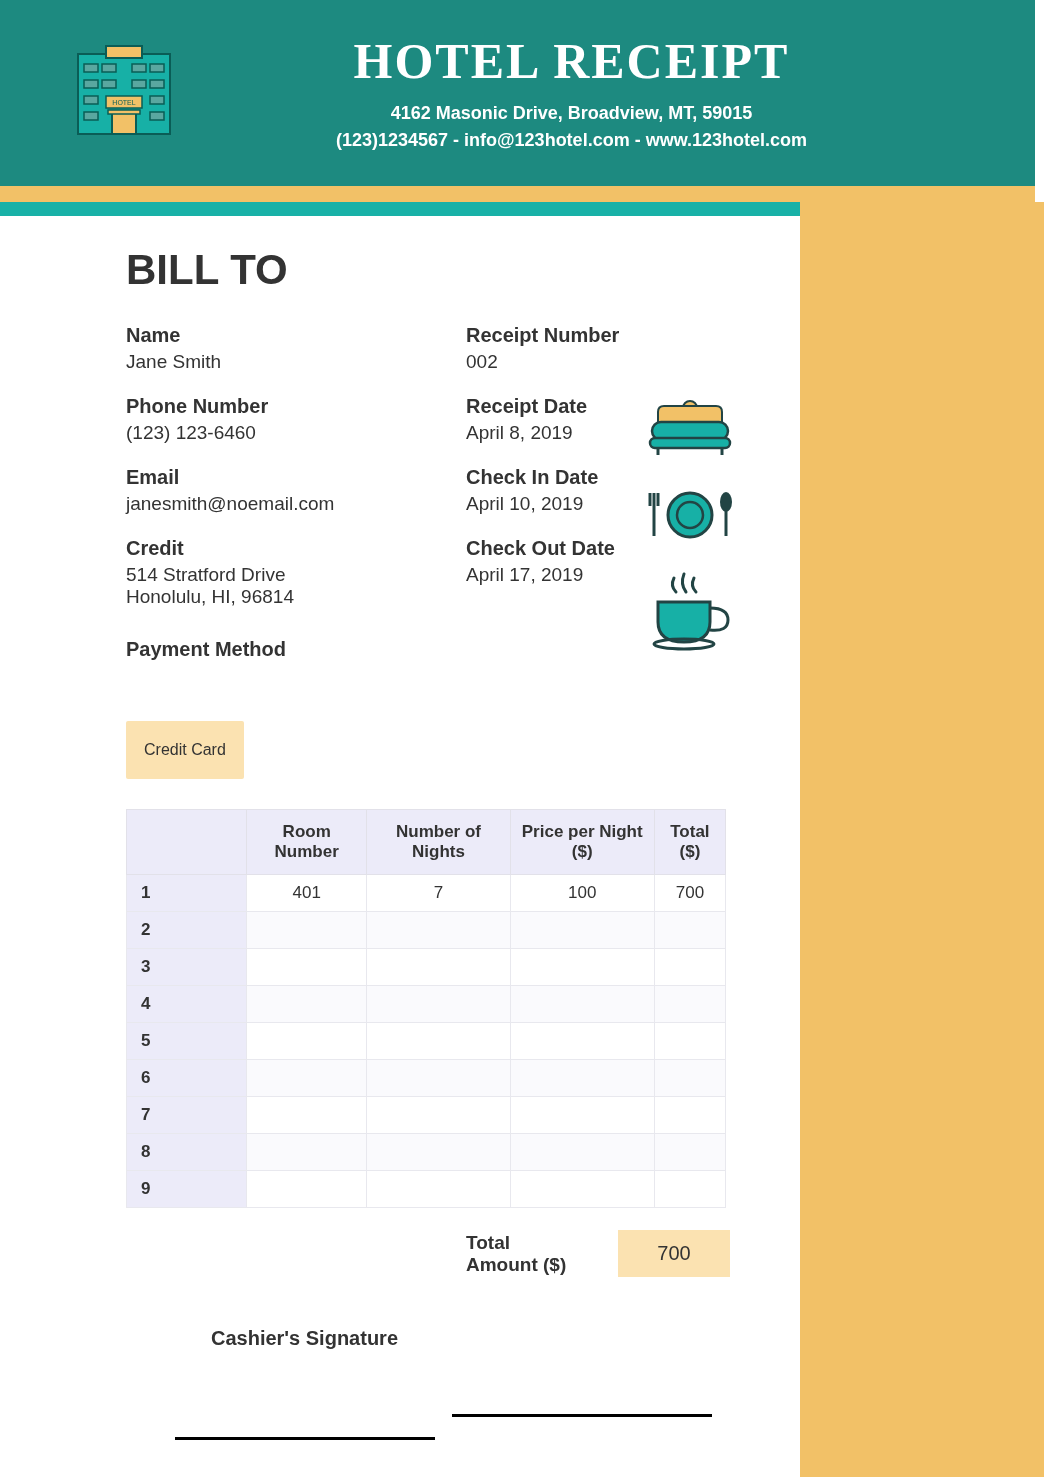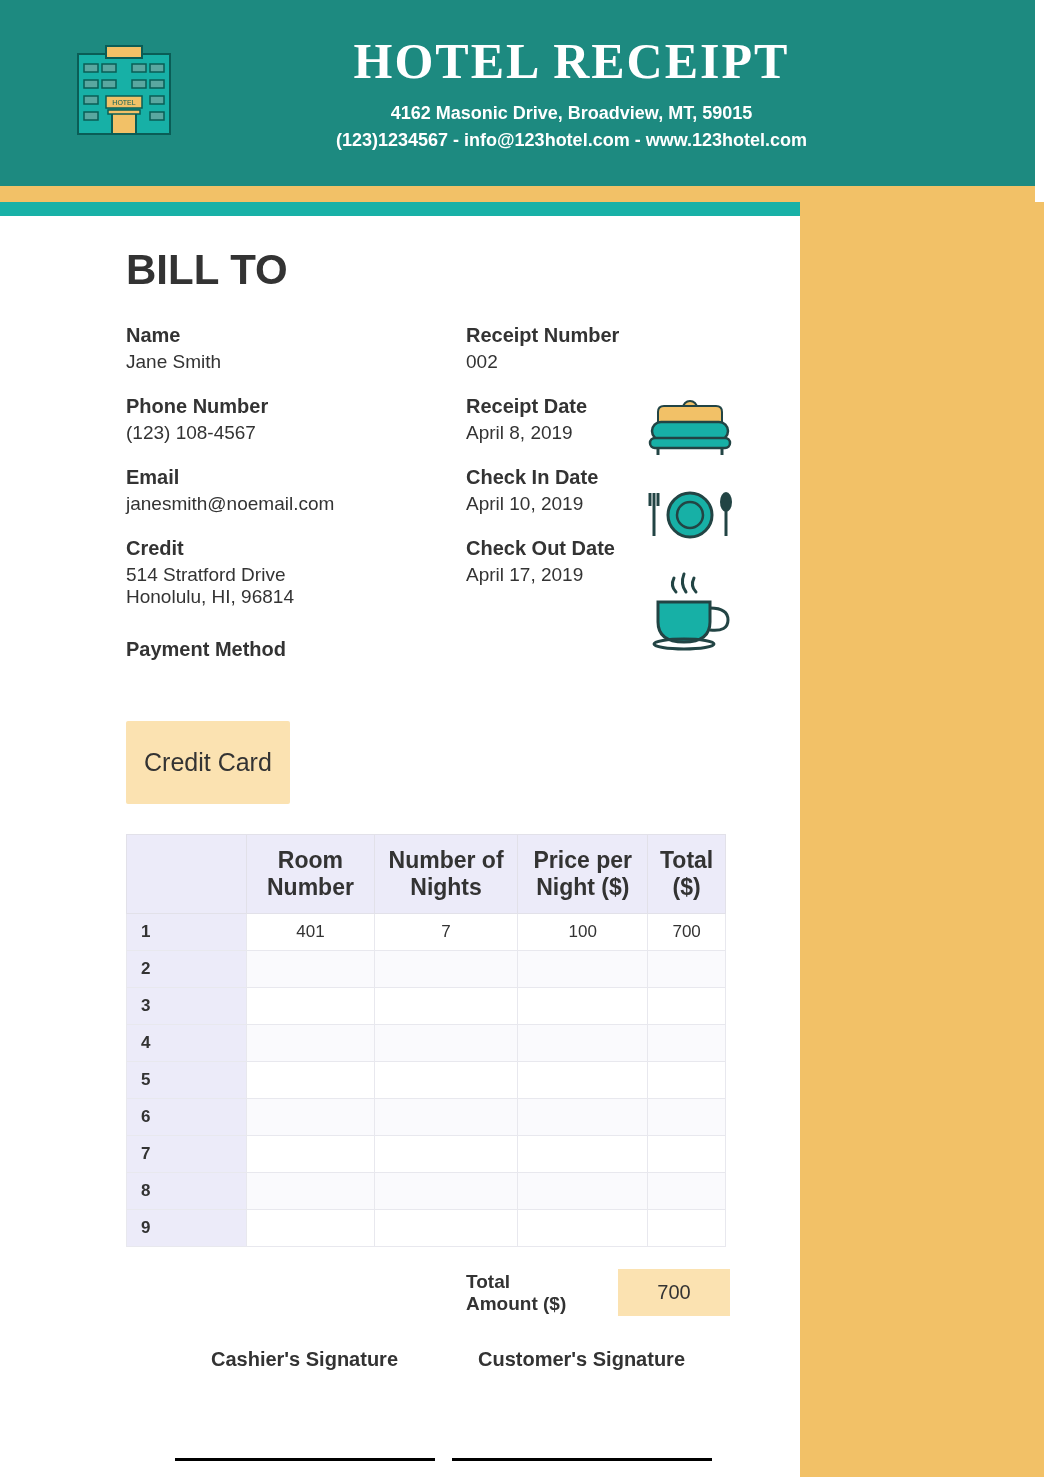--- a/index.html
+++ b/index.html
@@ -119,39 +119,39 @@
     margin-bottom: 30px;
     flex-direction: column;
   }
   .pay-label {
     font-weight: 700;
     font-size: 20px;
     color: #333;
   }
   .pay-badge {
     background: #fbe2b1;
-    padding: 27px 18px;
-    font-size: 25px;
+    padding: 20px 18px;
+    font-size: 16px;
     color: #333;
     border-radius: 2px;
   }
   
   .chg-table {
     width: 600px;
     border-collapse: collapse;
     font-size: 17px;
   }
   .chg-table th {
     background: #ecebf9;
     font-weight: 700;
     padding: 12px 4px;
     text-align: center;
     border: 1px solid #e2e1e9;
     color: #333;
-    font-size: 23px;
+    font-size: 17px;
     margin-top: 13px;
   }
   .chg-table th:first-child,
   .chg-table td:first-child {
     background: #ecebf9;
     font-weight: 700;
     width: 120px;
     text-align: left;
     padding-left: 14px;
   }
@@ -181,21 +181,21 @@
     padding: 12px 0;
     font-size: 20px;
     color: #333;
     width: 130px;
     text-align: center;
     font-weight: 500;
   }
   .sigs {
     display: flex;
     justify-content: center;
-    margin-top: 32px;
+    margin-top: 50px;
     padding: 0 10px 0 40px;
   }
   .sig {
     text-align: center;
     width: 280px;
   }
   .sig-label {
     font-weight: 700;
     font-size: 20px;
     color: #333;
@@ -257,21 +257,21 @@
     <div style="position:relative;">
       <div class="info-grid">
 
         <div>
           <div class="field">
             <div class="field-label">Name</div>
             <div class="field-value">Jane Smith</div>
           </div>
           <div class="field">
             <div class="field-label">Phone Number</div>
-            <div class="field-value">(123) 108-4567</div>
+            <div class="field-value">(123) 123-6460</div>
           </div>
           <div class="field">
             <div class="field-label">Email</div>
             <div class="field-value">janesmith@noemail.com</div>
           </div>
           <div class="field">
             <div class="field-label">Credit</div>
             <div class="field-value">514 Stratford Drive</div>
             <div class="field-value">Honolulu, HI, 96814</div>
           </div>
@@ -419,19 +419,18 @@
       <div class="total-label">Total Amount ($)</div>
       <div class="total-badge">700</div>
     </div>
 
     <div class="sigs">
       <div class="sig">
         <div class="sig-label">Cashier's Signature</div>
         <div class="sig-line"></div>
       </div>
       <div class="sig">
-        <div class="sig-label">Customer's Signature</div>
         <div class="sig-line"></div>
       </div>
     </div>
 
   </div>
 </div>
 
 </body></html>

